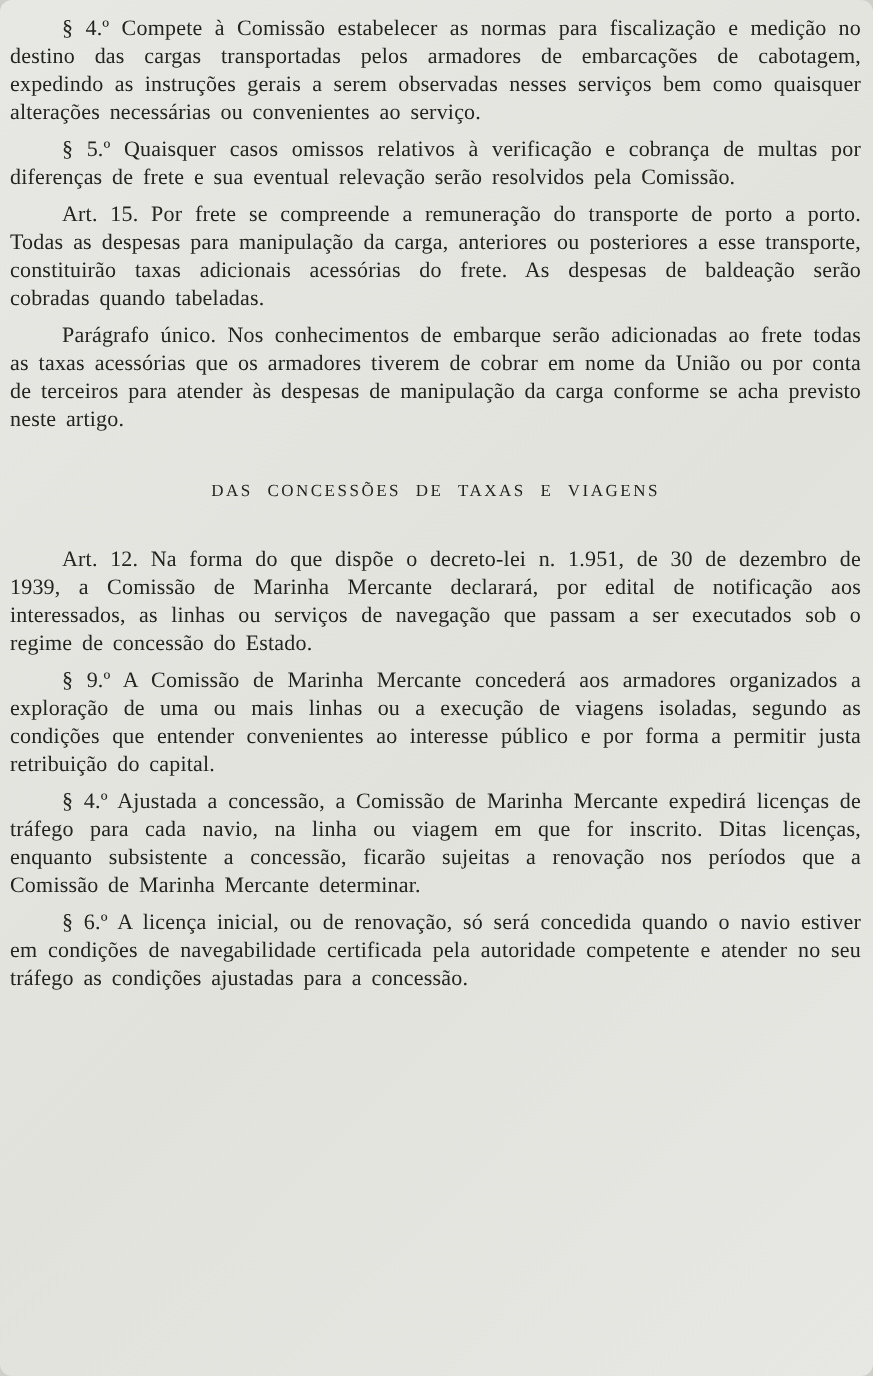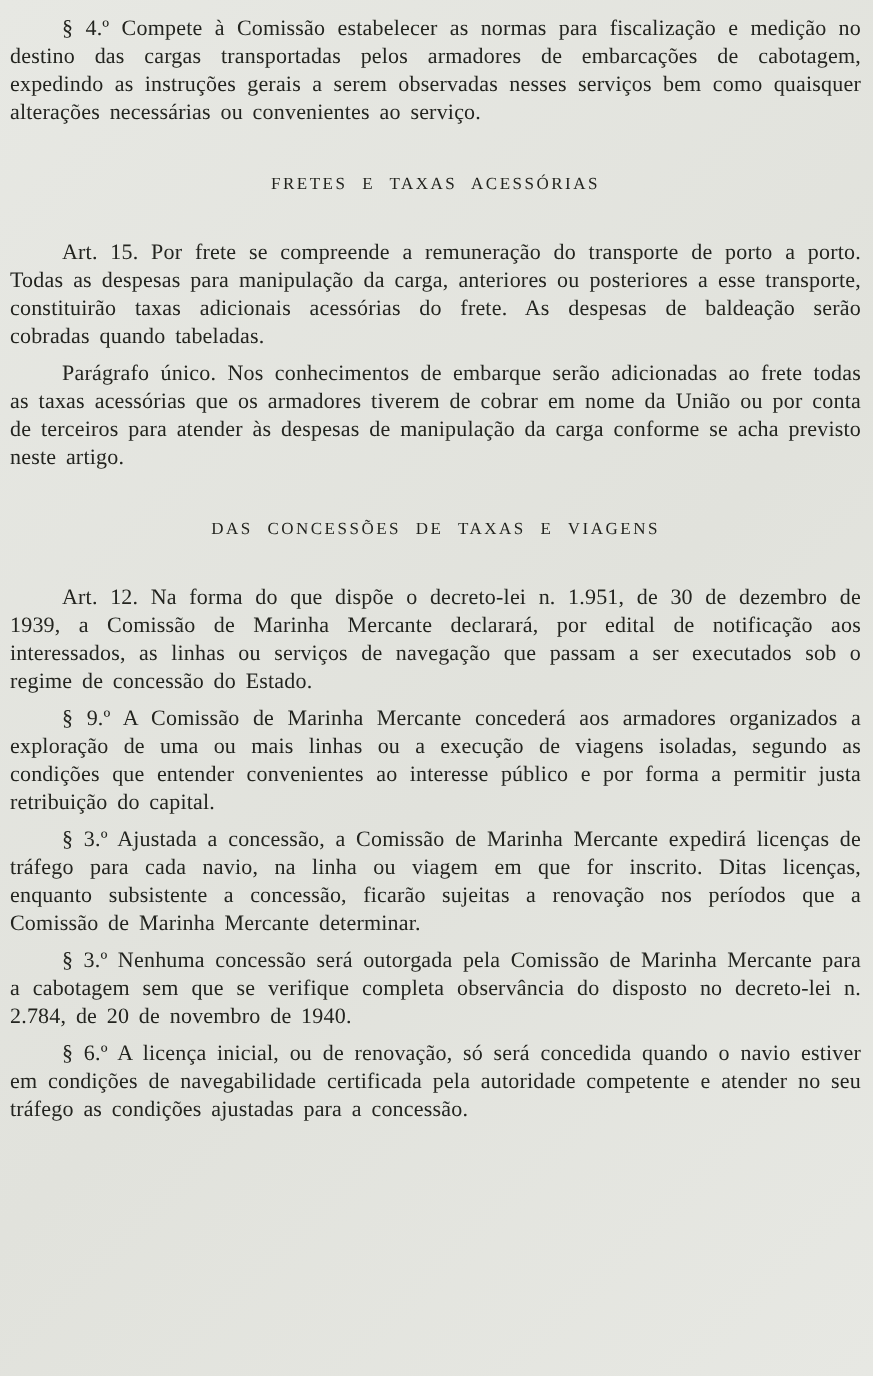--- a/index.html
+++ b/index.html
@@ -16,20 +16,21 @@
     margin: 0 auto;
     padding: 14px 12px 20px 10px;
     background: linear-gradient(135deg, var(--paper-hi, #e7e8e3) 0%, var(--paper, #e1e2dc) 55%, var(--paper-hi, #e6e7e2) 100%);
     color: var(--ink, #23241f);
     font-family: "Liberation Serif", "DejaVu Serif", serif;
     font-size: 22px;
     line-height: 28px;
     letter-spacing: 0.2px;
     word-spacing: 4px;
     text-rendering: geometricPrecision;
+    border-radius: 12px;
   }
   .para {
     margin: 0 0 9px 0;
     text-align: justify;
     text-indent: 52px;
   }
   .para.space-above {
     margin-top: 8px;
   }
   .heading {
@@ -42,33 +43,32 @@
     text-indent: 0;
   }
 </style>
 </head>
 <body>
 
 <div class="page">
 
   <p class="para">§ 4.º Compete à Comissão estabelecer as normas para fiscalização e medição no destino das cargas transportadas pelos armadores de embarcações de cabotagem, expedindo as instruções gerais a serem observadas nesses serviços bem como quaisquer alterações necessárias ou convenientes ao serviço.</p>
 
+  <p class="para">§ 5.º Quaisquer casos omissos relativos à verificação e cobrança de multas por diferenças de frete e sua eventual relevação serão resolvidos pela Comissão.</p>
 
-  <h2 class="heading">FRETES E TAXAS ACESSÓRIAS</h2>
 
   <p class="para">Art. 15. Por frete se compreende a remuneração do transporte de porto a porto. Todas as despesas para manipulação da carga, anteriores ou posteriores a esse transporte, constituirão taxas adicionais acessórias do frete. As despesas de baldeação serão cobradas quando tabeladas.</p>
 
   <p class="para space-above">Parágrafo único. Nos conhecimentos de embarque serão adicionadas ao frete todas as taxas acessórias que os armadores tiverem de cobrar em nome da União ou por conta de terceiros para atender às despesas de manipulação da carga conforme se acha previsto neste artigo.</p>
 
 
   <h2 class="heading">DAS CONCESSÕES DE TAXAS E VIAGENS</h2>
 
   <p class="para">Art. 12. Na forma do que dispõe o decreto-lei n. 1.951, de 30 de dezembro de 1939, a Comissão de Marinha Mercante declarará, por edital de notificação aos interessados, as linhas ou serviços de navegação que passam a ser executados sob o regime de concessão do Estado.</p>
 
   <p class="para space-above">§ 9.º A Comissão de Marinha Mercante concederá aos armadores organizados a exploração de uma ou mais linhas ou a execução de viagens isoladas, segundo as condições que entender convenientes ao interesse público e por forma a permitir justa retribuição do capital.</p>
 
-  <p class="para space-above">§ 3.º Ajustada a concessão, a Comissão de Marinha Mercante expedirá licenças de tráfego para cada navio, na linha ou viagem em que for inscrito. Ditas licenças, enquanto subsistente a concessão, ficarão sujeitas a renovação nos períodos que a Comissão de Marinha Mercante determinar.</p>
+  <p class="para space-above">§ 4.º Ajustada a concessão, a Comissão de Marinha Mercante expedirá licenças de tráfego para cada navio, na linha ou viagem em que for inscrito. Ditas licenças, enquanto subsistente a concessão, ficarão sujeitas a renovação nos períodos que a Comissão de Marinha Mercante determinar.</p>
 
-  <p class="para space-above">§ 3.º Nenhuma concessão será outorgada pela Comissão de Marinha Mercante para a cabotagem sem que se verifique completa observância do disposto no decreto-lei n. 2.784, de 20 de novembro de 1940.</p>
 
   <p class="para space-above">§ 6.º A licença inicial, ou de renovação, só será concedida quando o navio estiver em condições de navegabilidade certificada pela autoridade competente e atender no seu tráfego as condições ajustadas para a concessão.</p>
 
 </div>
 
 </body></html>

